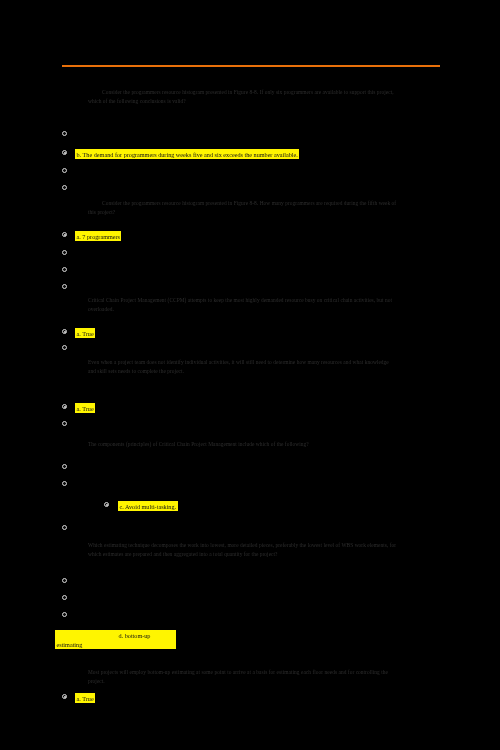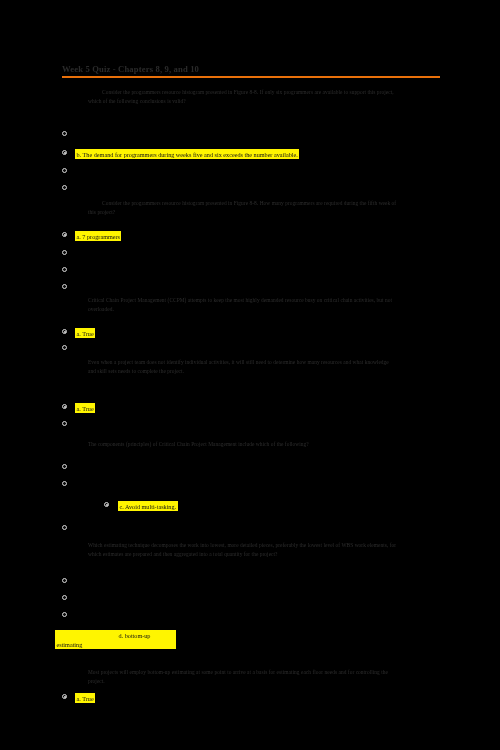--- a/index.html
+++ b/index.html
@@ -107,21 +107,20 @@
     white-space: normal;
   }
 </style>
 </head>
 <body>
 
 <div class="page">
   <div class="doc-body">
 
     <div class="heading-wrap">
-      <div class="heading-text">Week 5 Quiz - Chapters 8, 9, and 10</div>
       <div class="heading-rule"></div>
     </div>
 
     <div class="para indent-first" style="left:88px; top:88px; width:318px;">Consider the programmers resource histogram presented in Figure 8-8. If only six programmers are available to support this project, which of the following conclusions is valid?</div>
 
     <div class="radio empty" style="left:62px; top:131px;"></div>
 
     <div class="radio" style="left:62px; top:150px;"></div>
     <div class="answer" style="left:75px; top:149px;">b. The demand for programmers during weeks five and six exceeds the number available.</div>
 

